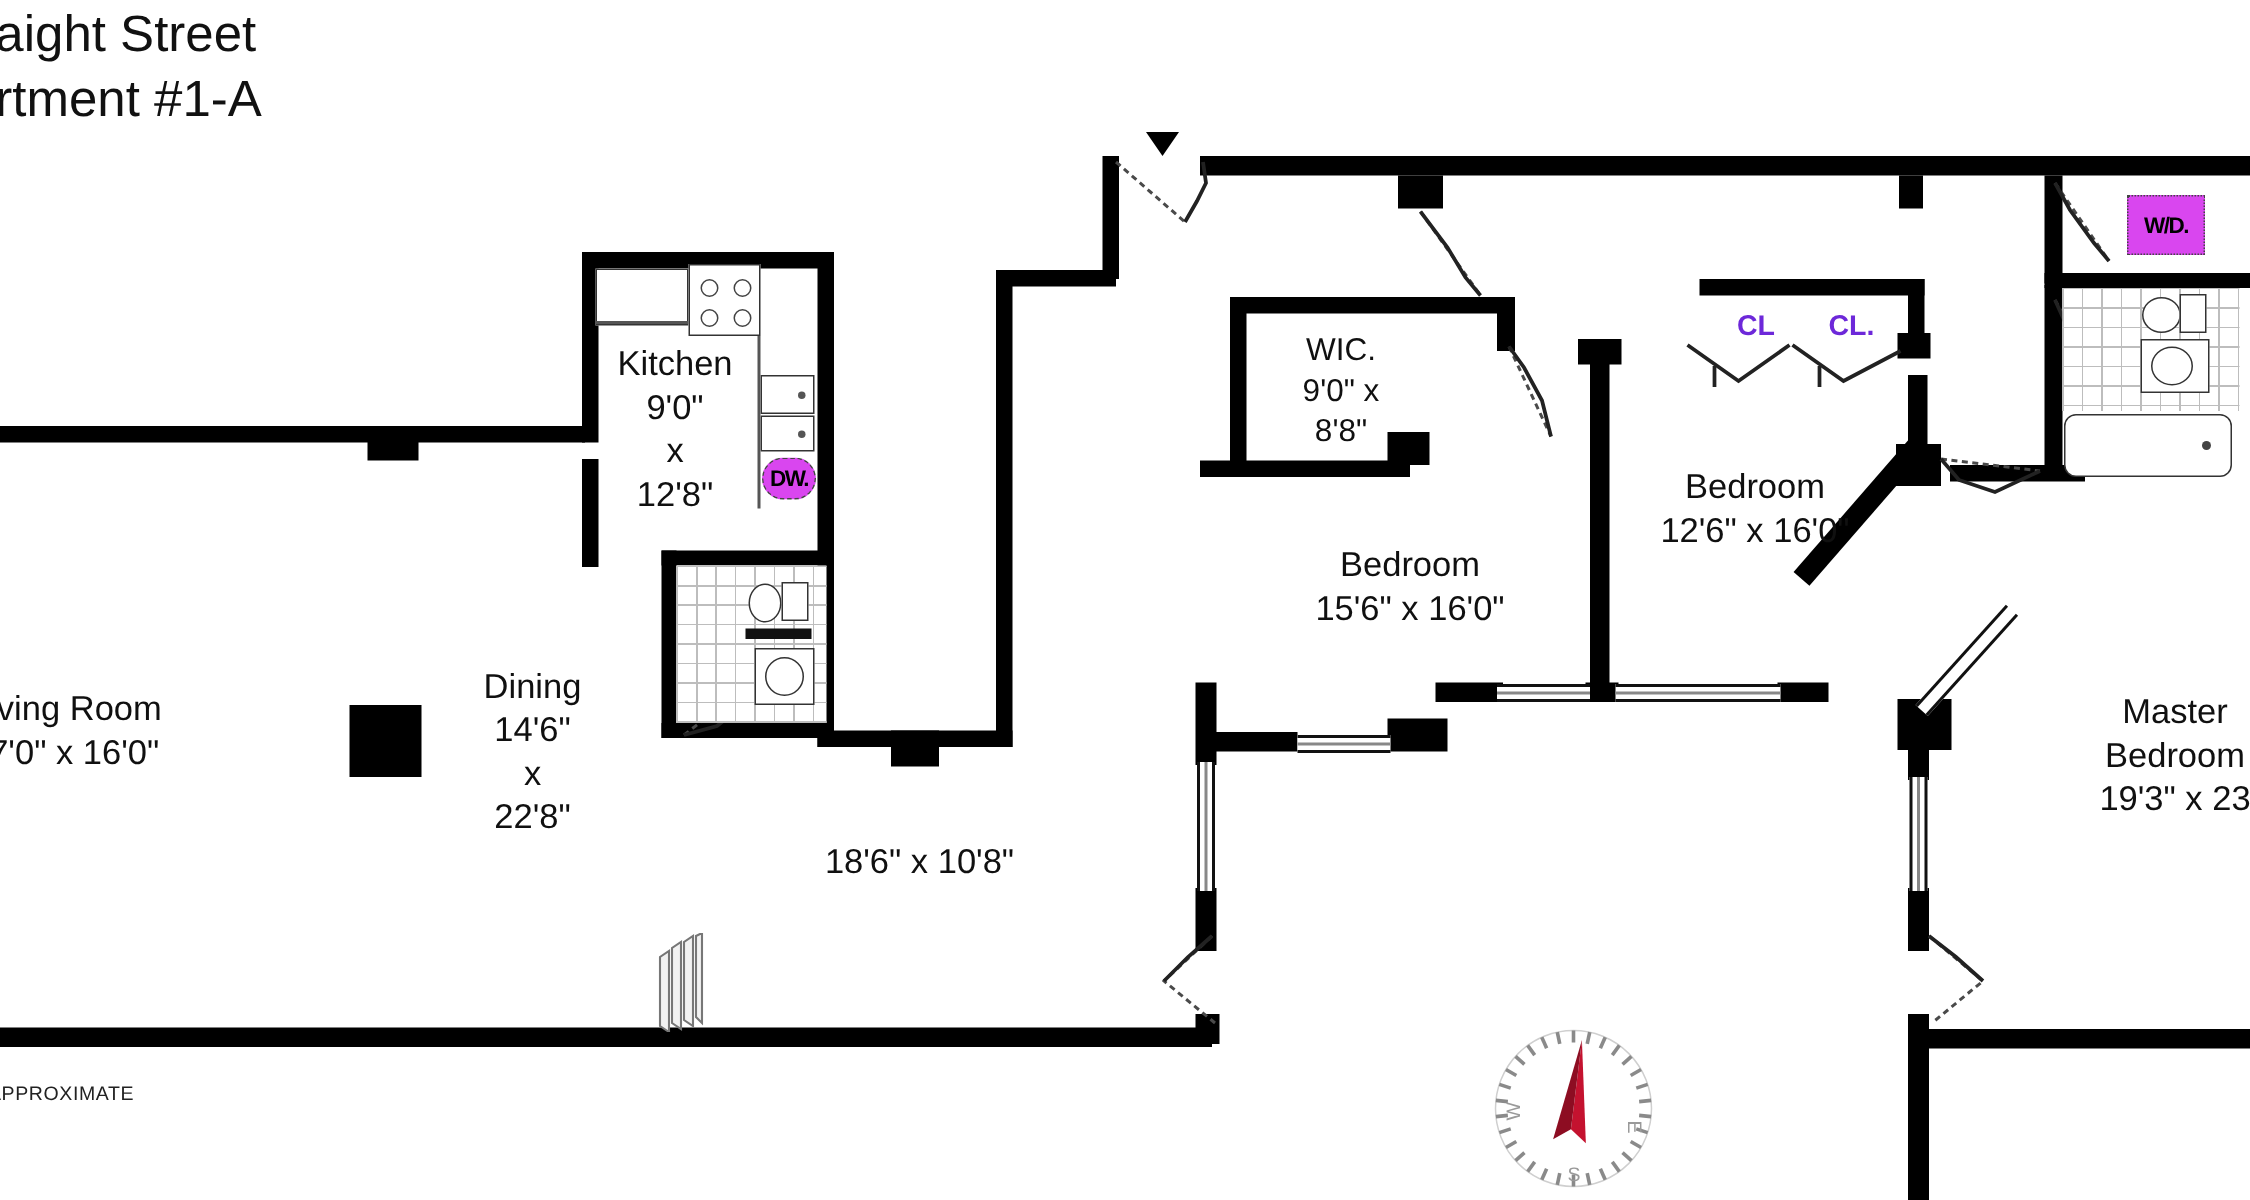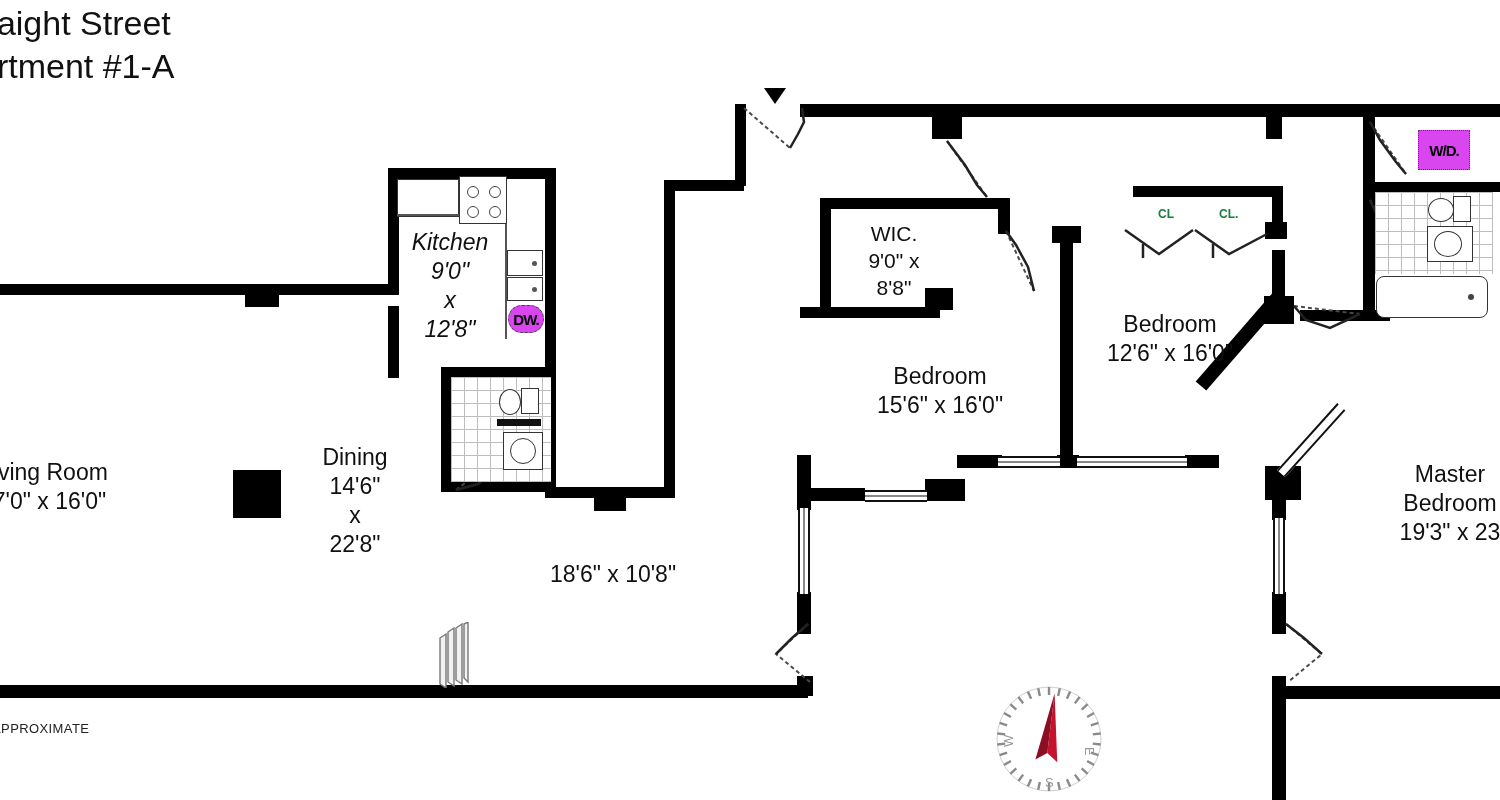--- a/index.html
+++ b/index.html
@@ -137,23 +137,23 @@
     font-weight: bold;
     letter-spacing: -1px;
     display: flex;
     align-items: center;
     justify-content: center;
     color: #000;
     box-sizing: border-box;
   }
   .closet-tag {
     position: absolute;
-    font-size: 12px;
+    font-size: 19px;
     font-weight: bold;
-    color: #15803d;
+    color: #6d28d9;
     letter-spacing: 0px;
     white-space: nowrap;
   }
   
   .entry-arrow {
     position: absolute;
     width: 0; height: 0;
     border-left: 11px solid transparent;
     border-right: 11px solid transparent;
     border-top: 16px solid #000;
@@ -351,21 +351,21 @@
     <span class="rl-dim">37'0" x 16'0"</span>
   </div>
 
   <div class="room-label" style="left:290px; top:443px; width:130px;">
     <span class="rl-name">Dining</span>
     <span class="rl-dim">14'6"</span>
     <span class="rl-dim">x</span>
     <span class="rl-dim">22'8"</span>
   </div>
 
-  <div class="room-label" style="left:385px; top:228px; width:130px;font-style:italic;">
+  <div class="room-label" style="left:385px; top:228px; width:130px;">
     <span class="rl-name">Kitchen</span>
     <span class="rl-dim">9'0"</span>
     <span class="rl-dim">x</span>
     <span class="rl-dim">12'8"</span>
   </div>
 
   <div class="room-label" style="left:508px; top:560px; width:210px;">
     <span class="rl-dim">18'6" x 10'8"</span>
   </div>
 

